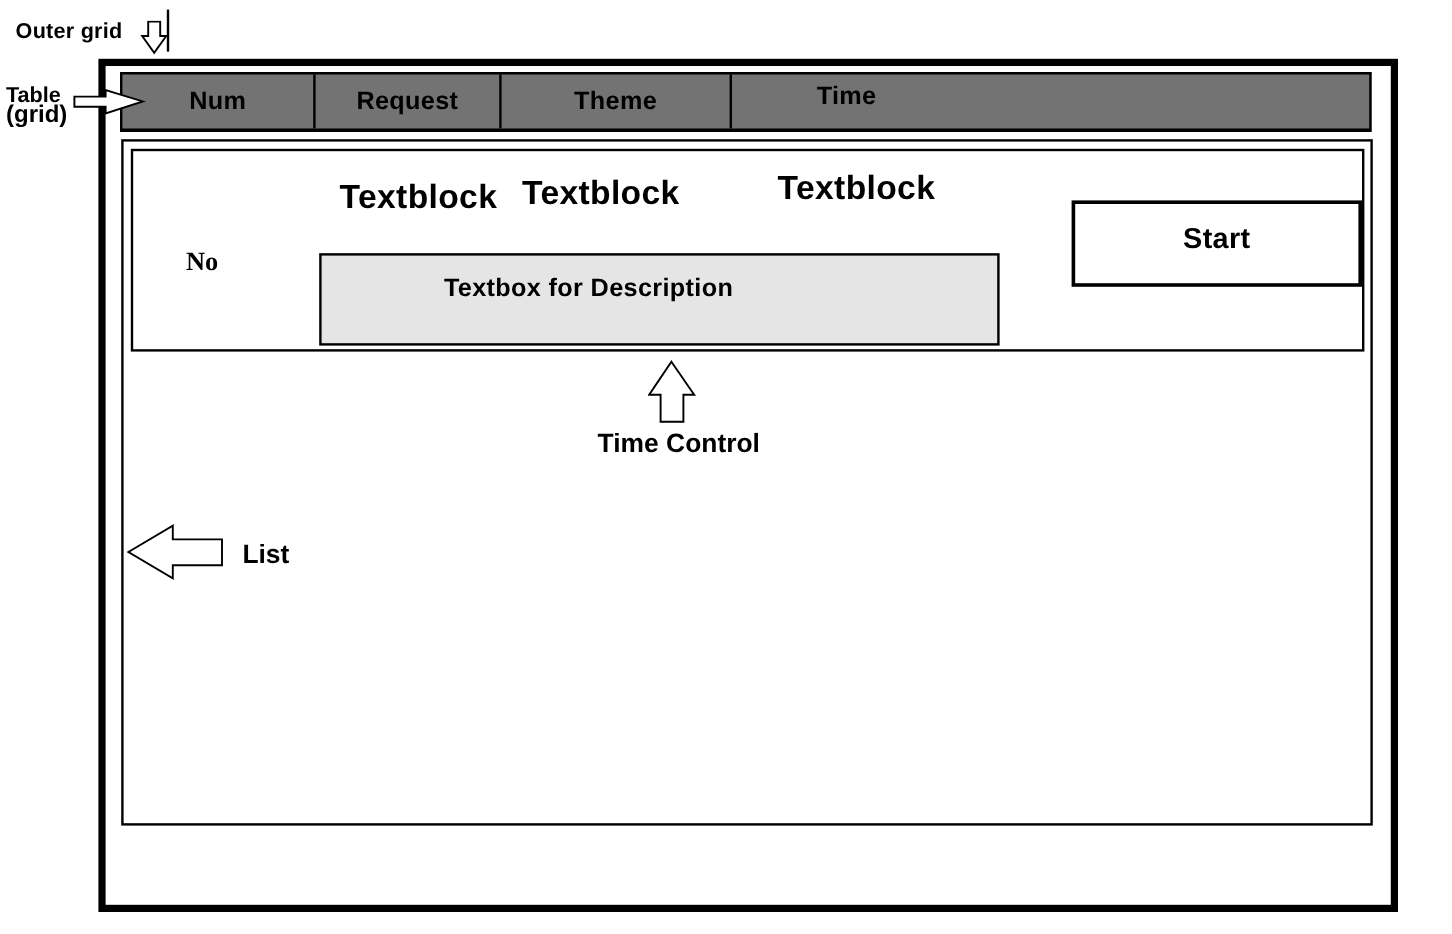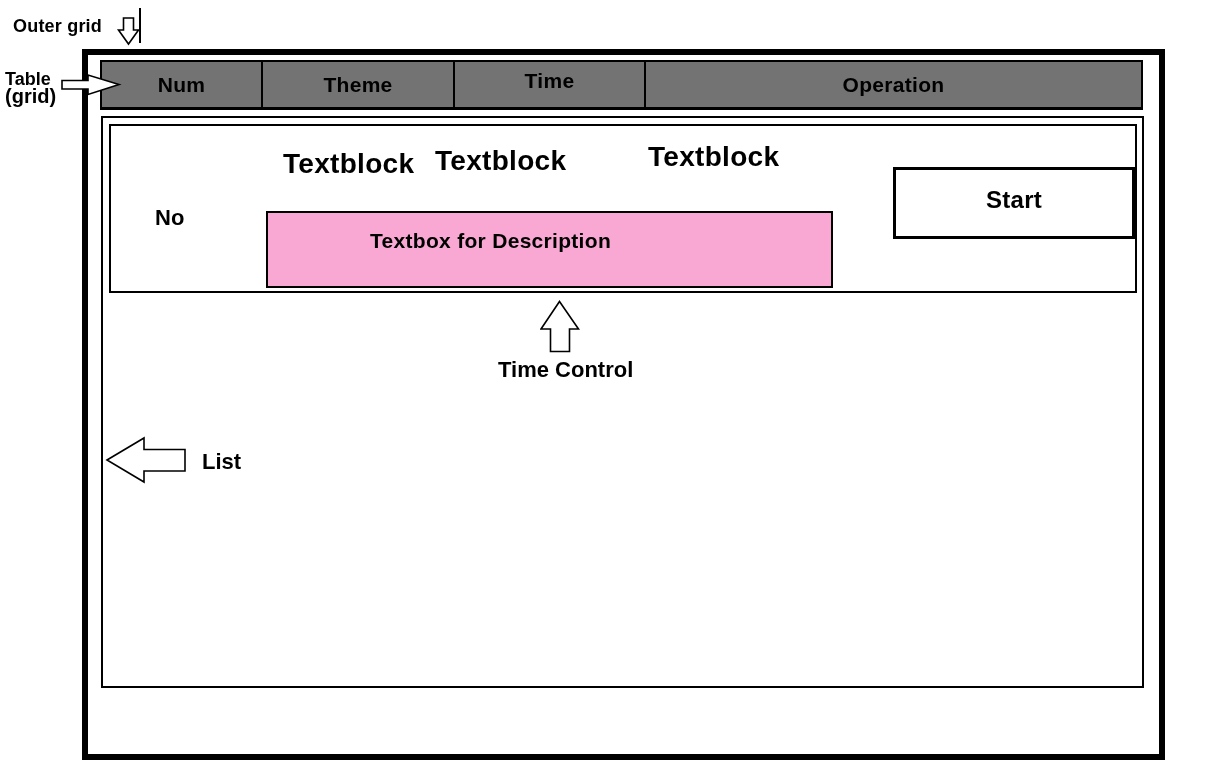--- a/index.html
+++ b/index.html
@@ -23,21 +23,21 @@
   .hcell { display:flex; align-items:center; justify-content:center; font-size:21px; border-right:2px solid #000; letter-spacing:.3px; }
   .hcell:last-child { border-right:none; }
   .c0 { flex:0 0 161px; } .c1 { flex:0 0 155px; } .c2 { flex:0 0 192px; }
   .c3 { flex:0 0 191px; } .c4 { flex:1 1 auto; }
   .hcell.raised span { position:relative; top:-4px; }
 
   #listBox { left:101px; top:116px; width:1043px; height:572px; border:2px solid #000; background:#fff; }
   #ucBox { left:109px; top:124px; width:1028px; height:169px; border:2px solid #000; background:#fff; z-index:1; }
 
   
-  #noLabel { left:155px; top:205px; font-size:22px; z-index:2; }
+  #noLabel { left:155px; top:205px; font-size:22px; z-index:2;font-family:Liberation Serif, serif; }
   .textblock { font-size:28px; letter-spacing:.3px; z-index:2; }
   #tb1 { left:283px; top:148px; }
   #tb2 { left:435px; top:145px; }
   #tb3 { left:648px; top:141px; }
   #descBox { left:266px; top:211px; width:567px; height:77px; border:2px solid #000;
              display:flex; align-items:center; justify-content:center;
              padding:0 118px 18px 0; font-size:21px; letter-spacing:.3px; z-index:2; }
   #startBtn { left:893px; top:167px; width:242px; height:72px; border:3px solid #000; background:#fff;
               display:flex; align-items:center; justify-content:center; padding-bottom:6px;
               font-size:24px; letter-spacing:.3px; z-index:2; cursor:default; }
@@ -68,39 +68,39 @@
   <svg class="abs arrow" id="rightArrow" width="62" height="24" viewBox="0 0 62 24">
     <polygon points="2,7.5 28,7.5 28,2 59,11.5 28,21.5 28,16 2,16"></polygon>
   </svg>
 
   <div class="abs" id="outerBox"></div>
 
   <div class="abs" id="headerTable">
     <div class="hcell c0">
         <span>Num</span>
       </div>
+    <div class="hcell c1">
+        <span>Request</span>
+      </div>
     <div class="hcell c2">
         <span>Theme</span>
       </div>
     <div class="hcell c3 raised">
         <span>Time</span>
-      </div>
-    <div class="hcell c4">
-        <span>Operation</span>
       </div>
   </div>
 
   <div class="abs" id="listBox"></div>
 
   <div class="abs" id="ucBox"></div>
   <div class="abs label" id="noLabel">No</div>
   <div class="abs label textblock" id="tb1">Textblock</div>
   <div class="abs label textblock" id="tb2">Textblock</div>
   <div class="abs label textblock" id="tb3">Textblock</div>
-  <div class="abs" id="descBox" style="background-color: #f9a8d4;">
+  <div class="abs" id="descBox" style="background-color: #e5e5e5;">
     <span class="label">Textbox for Description</span>
   </div>
   <div class="abs" id="startBtn" role="button">
     <span class="label">Start</span>
   </div>
 
   <svg class="abs arrow" id="upArrow" width="40" height="53" viewBox="0 0 40 53">
     <polygon points="19.5,1.5 38.5,29 29.5,29 29.5,51.5 10.5,51.5 10.5,29 1,29"></polygon>
   </svg>
   <div class="abs label" id="ucLabel">Time Control</div>

